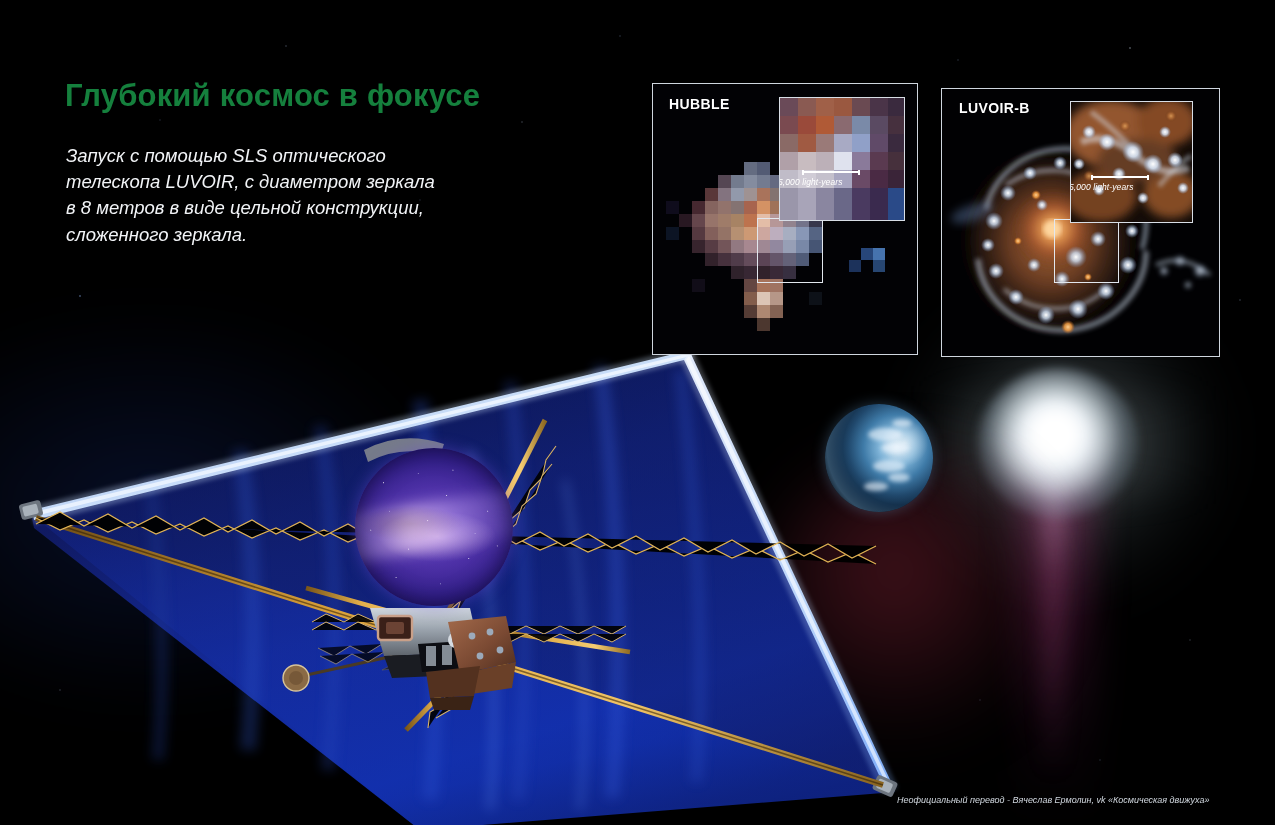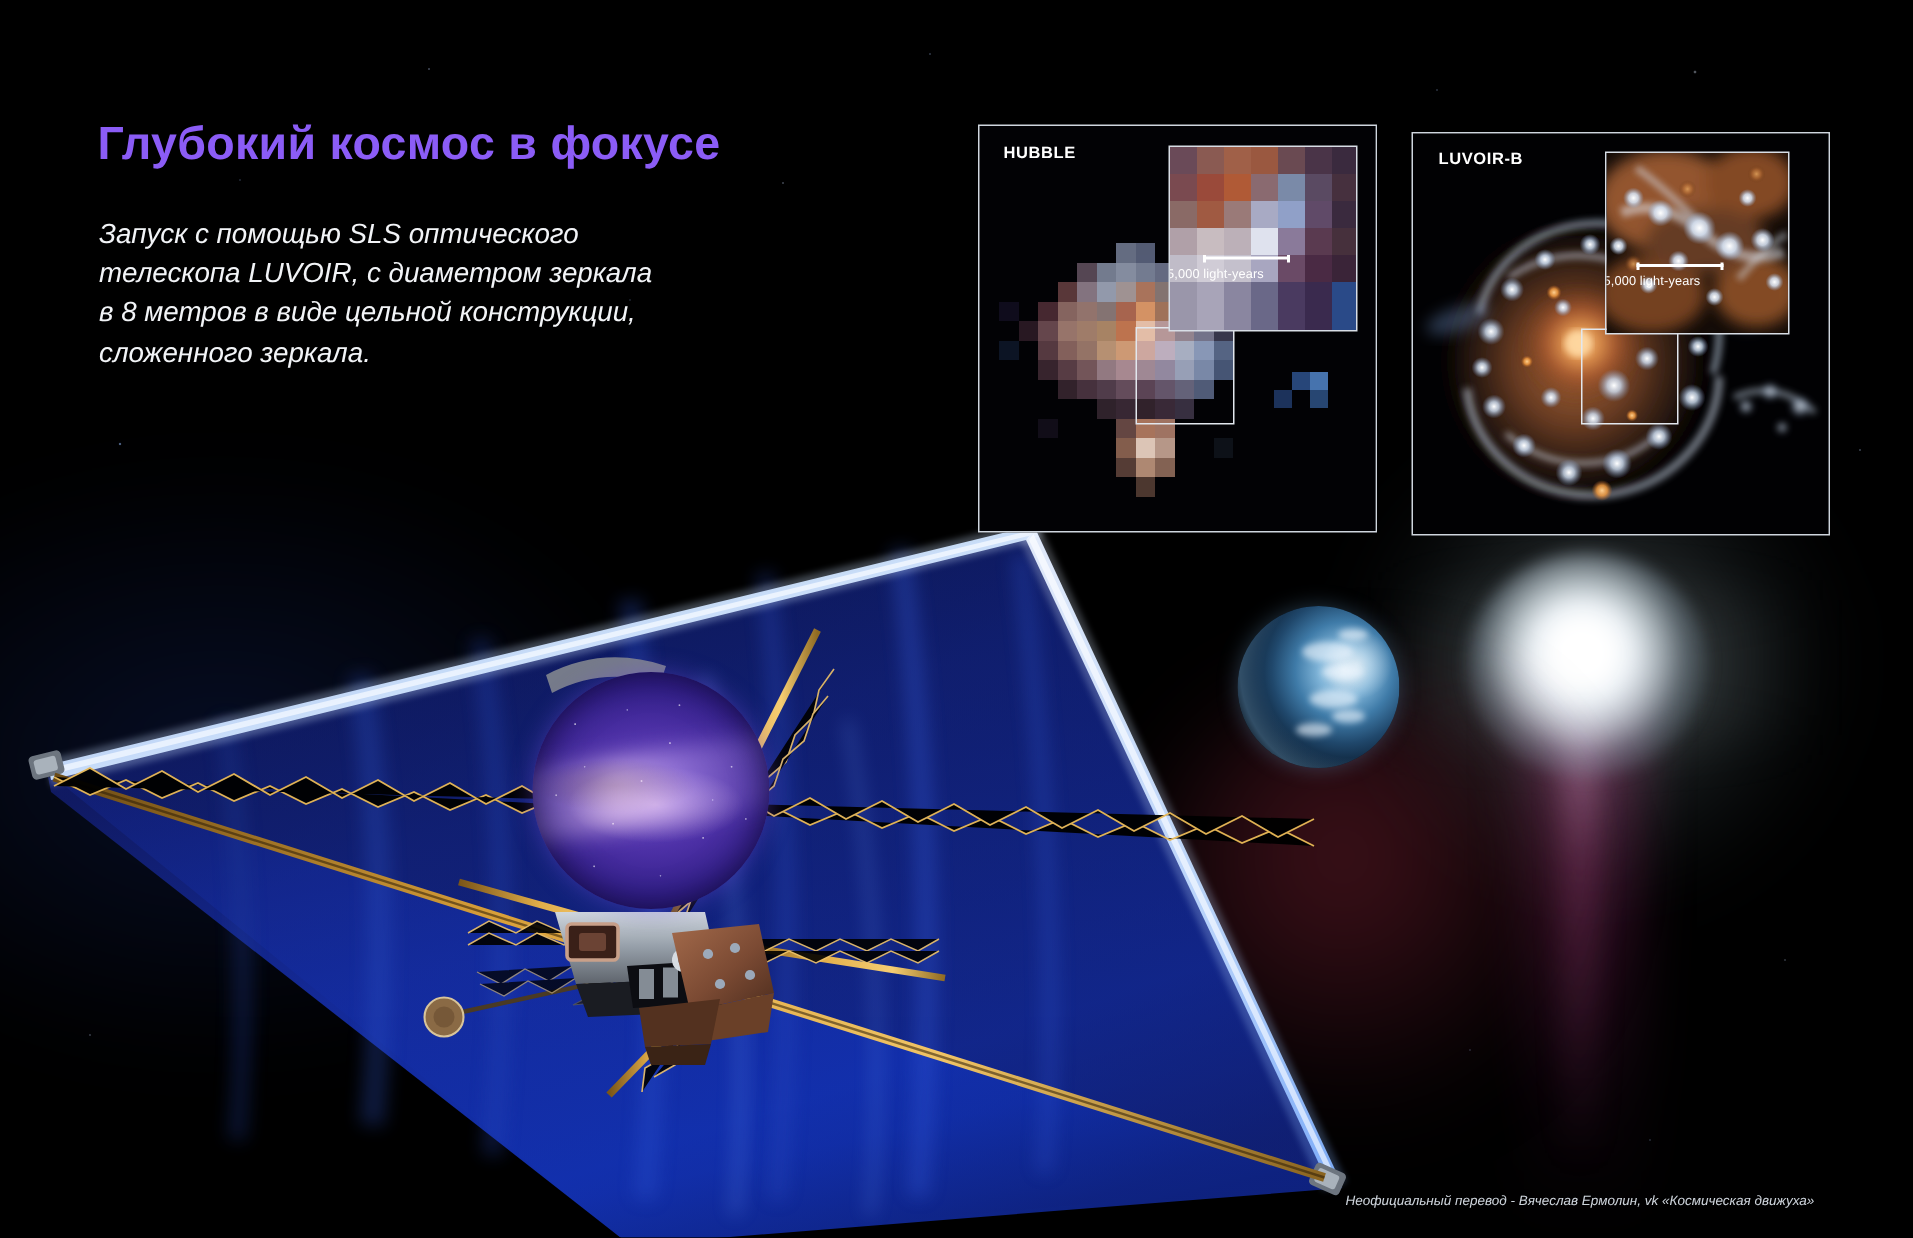--- a/index.html
+++ b/index.html
@@ -100,47 +100,47 @@
       radial-gradient(.9px .9px at 26% 82%,rgba(255,255,255,.8),transparent),
       radial-gradient(.9px .9px at 62% 14%,rgba(255,255,255,.8),transparent),
       radial-gradient(.9px .9px at 10% 52%,rgba(255,255,255,.75),transparent),
       radial-gradient(.9px .9px at 90% 62%,rgba(255,255,255,.75),transparent),
       radial-gradient(.8px .8px at 40% 16%,rgba(230,235,255,.7),transparent),
       radial-gradient(.8px .8px at 54% 86%,rgba(230,235,255,.7),transparent),
       radial-gradient(.8px .8px at 76% 54%,rgba(230,235,255,.7),transparent),
       radial-gradient(.8px .8px at 22% 40%,rgba(230,235,255,.7),transparent);}
 
   
-  .title{position:absolute;left:65px;top:78px;color:#8b5cf6;font-size:31px;font-weight:bold;
+  .title{position:absolute;left:65px;top:78px;color:#15803d;font-size:31px;font-weight:bold;
     letter-spacing:.2px;white-space:nowrap;}
   .body-copy{position:absolute;left:66px;top:143px;width:470px;color:#f2f4f7;
     font-size:18.5px;font-style:italic;line-height:26.2px;}
   .body-copy span{display:block;white-space:nowrap;}
 
   .credit{position:absolute;left:897px;top:795px;color:#dfe6ee;font-size:9px;
     font-style:italic;white-space:nowrap;opacity:.92;}
 
   
   .panel{position:absolute;border:1px solid #cfd6de;background:#010103;overflow:hidden;}
   #panel-hubble{left:652px;top:83px;width:264px;height:270px;}
   #panel-luvoir{left:941px;top:88px;width:277px;height:267px;}
-  .panel-label{position:absolute;color:#fff;font-size:11px;font-weight:bold;letter-spacing:.4px;z-index:6;}
+  .panel-label{position:absolute;color:#fff;font-size:14px;font-weight:bold;letter-spacing:.4px;z-index:6;}
   #panel-hubble .panel-label{left:16px;top:12px;}
   #panel-luvoir .panel-label{left:17px;top:11px;text-align:right;}
 
   .galaxy{position:absolute;inset:0;}
   .inset{position:absolute;border:1px solid #d8dee6;overflow:hidden;z-index:5;}
   #inset-hubble{left:126px;top:13px;width:124px;height:122px;}
   #inset-luvoir{left:128px;top:12px;width:121px;height:120px;}
 
   .roi{position:absolute;border:1px solid #e2e7ee;z-index:4;}
   #roi-hubble{left:104px;top:134px;width:64px;height:63px;}
   #roi-luvoir{left:112px;top:130px;width:63px;height:62px;}
 
-  .scalebar{position:absolute;z-index:7;}
+  .scalebar{position:absolute;z-index:7;font-style:italic;}
   #scale-hubble{left:22px;top:72px;width:58px;}
   #scale-luvoir{left:20px;top:73px;width:58px;}
   .scale-line{position:relative;height:5px;}
   .scale-line::before,.scale-line::after{content:"";position:absolute;top:0;width:2px;height:5px;background:#fff;}
   .scale-line::before{left:0;}
   .scale-line::after{right:0;}
   .scale-line i{position:absolute;left:0;right:0;top:1px;height:2px;background:#fff;display:block;}
   .scale-text{color:#fff;font-size:8.5px;margin-top:2px;white-space:nowrap;letter-spacing:.1px;}
   #scale-hubble .scale-text{margin-left:-24px;}
   #scale-luvoir .scale-text{margin-left:-22px;}

